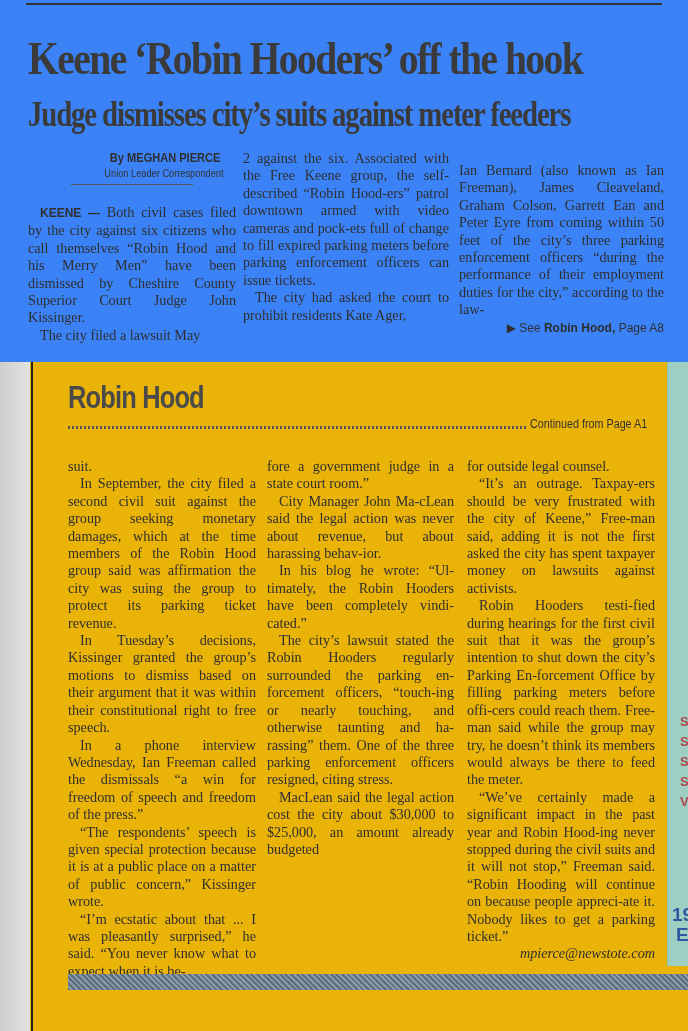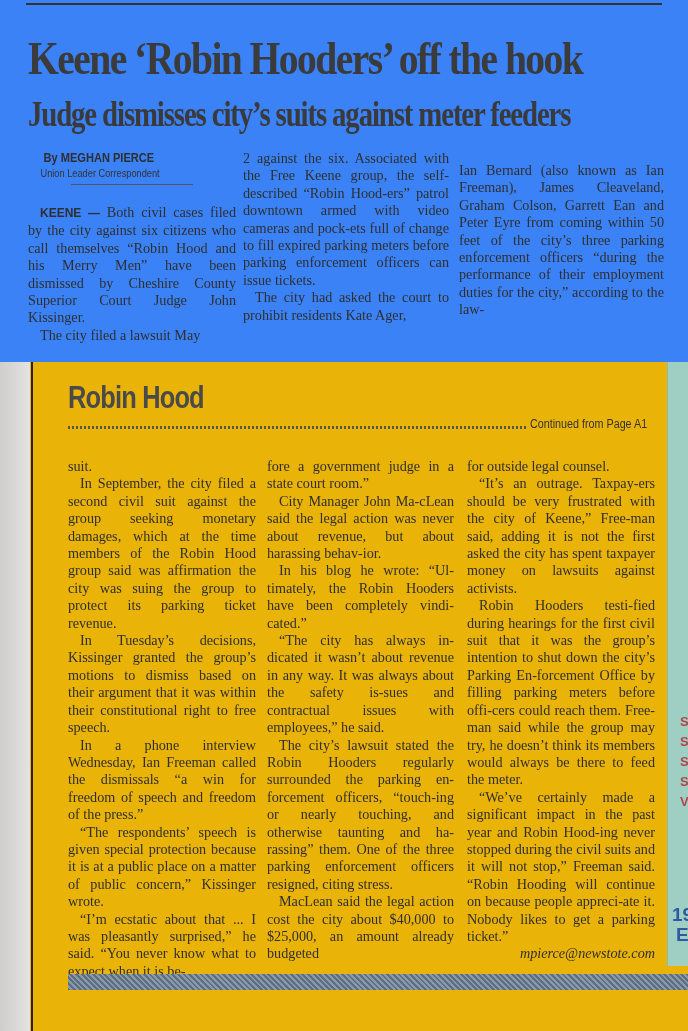--- a/index.html
+++ b/index.html
@@ -23,21 +23,21 @@
     font-family: "Liberation Serif", serif; font-weight: bold;
     font-size: 46px; letter-spacing: -1.8px; color: #3b3b3b; white-space: nowrap;
     transform: scaleX(0.86); transform-origin: left top;
   }
   .subhead {
     position: absolute; left: 28px; top: 93px;
     font-family: "Liberation Serif", serif;
     font-size: 36px; letter-spacing: -1.4px; color: #3a3a3a; white-space: nowrap;
     transform: scaleX(0.80); transform-origin: left top;
   }
-  .byline-block { position: absolute; left: 28px; top: 150px; width: 208px; text-align: left; }
+  .byline-block { position: absolute; left: 28px; top: 150px; width: 208px; text-align: right; }
   .byline {
     font-family: "Liberation Sans", sans-serif; font-weight: bold; font-size: 13px;
     color: #2e2e2e; transform: scaleX(0.85); display: block;
   }
   .byline-title {
     font-family: "Liberation Sans", sans-serif; font-size: 10.5px; color: #333;
     transform: scaleX(0.88); display: block; margin-top: 2px;
   }
   .byline-rule { width: 122px; height: 1px; background: #555; margin: 5px auto 0; }
 
@@ -125,20 +125,26 @@
   <div class="col top-c1">
     <p><span class="dateline">KEENE —</span> <span>Both civil cases filed by the city against six citizens who call themselves “Robin Hood and his Merry Men” have been dismissed by Cheshire County Superior Court Judge John Kissinger.</span></p>
     <p>The city filed a lawsuit May</p>
   </div>
   <div class="col top-c2">
     <p class="noindent">2 against the six. Associated with the Free Keene group, the self-described “Robin Hood-ers” patrol downtown armed with video cameras and pock-ets full of change to fill expired parking meters before parking enforcement officers can issue tickets.</p>
     <p>The city had asked the court to prohibit residents Kate Ager,</p>
   </div>
   <div class="col top-c3">
     <p class="noindent">Ian Bernard (also known as Ian Freeman), James Cleaveland, Graham Colson, Garrett Ean and Peter Eyre from coming within 50 feet of the city’s three parking enforcement officers “during the performance of their employment duties for the city,” according to the law-</p>
+    <span class="jump">
+      <span>▶</span>
+      <span>See</span>
+      <b>Robin Hood,</b>
+      <span>Page A8</span>
+    </span>
   </div>
 </section>
 
 <section class="clip-bottom">
   <div class="left-edge"></div>
   <div class="left-rule"></div>
 
   <div class="section-title">Robin Hood</div>
   <div class="dotted-rule"></div>
   <div class="continued">Continued from Page A1</div>
@@ -148,23 +154,22 @@
     <p>In September, the city filed a second civil suit against the group seeking monetary damages, which at the time members of the Robin Hood group said was affirmation the city was suing the group to protect its parking ticket revenue.</p>
     <p>In Tuesday’s decisions, Kissinger granted the group’s motions to dismiss based on their argument that it was within their constitutional right to free speech.</p>
     <p>In a phone interview Wednesday, Ian Freeman called the dismissals “a win for freedom of speech and freedom of the press.”</p>
     <p>“The respondents’ speech is given special protection because it is at a public place on a matter of public concern,” Kissinger wrote.</p>
     <p>“I’m ecstatic about that ... I was pleasantly surprised,” he said. “You never know what to expect when it is be-</p>
   </div>
   <div class="col bot-c2">
     <p class="noindent">fore a government judge in a state court room.”</p>
     <p>City Manager John Ma-cLean said the legal action was never about revenue, but about harassing behav-ior.</p>
     <p>In his blog he wrote: “Ul-timately, the Robin Hooders have been completely vindi-cated.”</p>
-    <p>“The city has always in-dicated it wasn’t about revenue in any way. It was always about the safety is-sues and contractual issues with employees,” he said.</p>
     <p>The city’s lawsuit stated the Robin Hooders regularly surrounded the parking en-forcement officers, “touch-ing or nearly touching, and otherwise taunting and ha-rassing” them. One of the three parking enforcement officers resigned, citing stress.</p>
-    <p>MacLean said the legal action cost the city about $40,000 to $25,000, an amount already budgeted</p>
+    <p>MacLean said the legal action cost the city about $30,000 to $25,000, an amount already budgeted</p>
   </div>
   <div class="col bot-c3">
     <p class="noindent">for outside legal counsel.</p>
     <p>“It’s an outrage. Taxpay-ers should be very frustrated with the city of Keene,” Free-man said, adding it is not the first asked the city has spent taxpayer money on lawsuits against activists.</p>
     <p>Robin Hooders testi-fied during hearings for the first civil suit that it was the group’s intention to shut down the city’s Parking En-forcement Office by filling parking meters before offi-cers could reach them. Free-man said while the group may try, he doesn’t think its members would always be there to feed the meter.</p>
     <p>“We’ve certainly made a significant impact in the past year and Robin Hood-ing never stopped during the civil suits and it will not stop,” Freeman said. “Robin Hooding will continue on because people appreci-ate it. Nobody likes to get a parking ticket.”</p>
     <span class="signoff">mpierce@newstote.com</span>
   </div>
 
   <div class="teal-strip">

